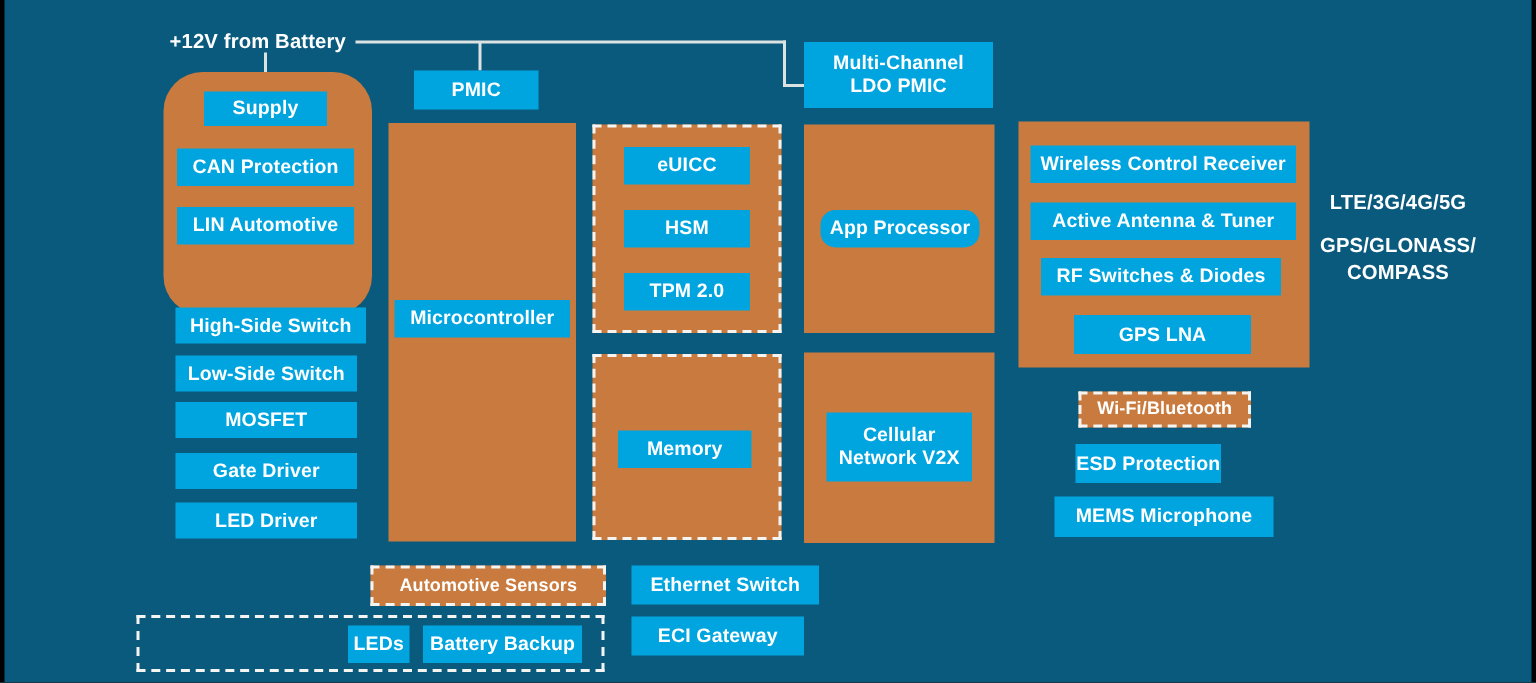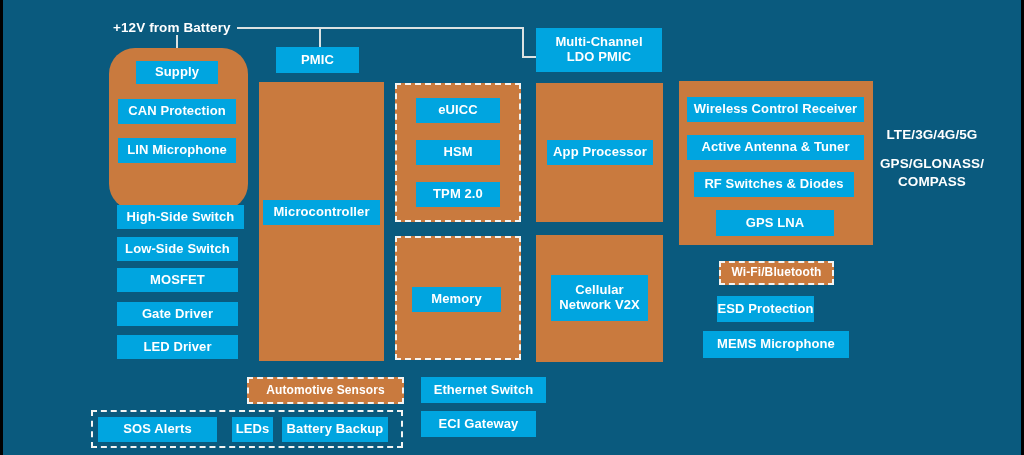--- a/index.html
+++ b/index.html
@@ -46,21 +46,21 @@
   <div class="free-label" style="left:113px;top:19px;">+12V from Battery</div>
   <div class="wire" style="left:237px;top:27px;width:287px;height:2px;"></div>
   <div class="wire" style="left:522px;top:27px;width:2px;height:31px;"></div>
   <div class="wire" style="left:522px;top:56px;width:14px;height:2px;"></div>
   <div class="wire" style="left:176px;top:35px;width:2px;height:13px;"></div>
   <div class="wire" style="left:319px;top:28px;width:2px;height:19px;"></div>
 
   <div class="orange-block" style="left:109px;top:48px;width:139px;height:162px;border-radius:26px;">
     <div class="cyan-box" style="left:27px;top:13px;width:82px;height:23px;">Supply</div>
     <div class="cyan-box" style="left:9px;top:51px;width:118px;height:25px;">CAN Protection</div>
-    <div class="cyan-box" style="left:9px;top:90px;width:118px;height:25px;">LIN Microphone</div>
+    <div class="cyan-box" style="left:9px;top:90px;width:118px;height:25px;">LIN Automotive</div>
   </div>
 
   <div class="cyan-box" style="left:117px;top:205px;width:127px;height:24px;">High-Side Switch</div>
   <div class="cyan-box" style="left:117px;top:237px;width:121px;height:24px;">Low-Side Switch</div>
   <div class="cyan-box" style="left:117px;top:268px;width:121px;height:24px;">MOSFET</div>
   <div class="cyan-box" style="left:117px;top:302px;width:121px;height:24px;">Gate Driver</div>
   <div class="cyan-box" style="left:117px;top:335px;width:121px;height:24px;">LED Driver</div>
 
   <div class="cyan-box" style="left:276px;top:47px;width:83px;height:26px;">PMIC</div>
   <div class="orange-block" style="left:259px;top:82px;width:125px;height:279px;">
@@ -74,21 +74,21 @@
     <div class="cyan-box" style="left:19px;top:13px;width:84px;height:25px;">eUICC</div>
     <div class="cyan-box" style="left:19px;top:55px;width:84px;height:25px;">HSM</div>
     <div class="cyan-box" style="left:19px;top:97px;width:84px;height:25px;">TPM 2.0</div>
   </div>
 
   <div class="orange-block dashed" style="left:395px;top:236px;width:126px;height:124px;">
     <div class="cyan-box" style="left:15px;top:49px;width:89px;height:25px;">Memory</div>
   </div>
 
   <div class="orange-block" style="left:536px;top:83px;width:127px;height:139px;">
-    <div class="cyan-box" style="left:11px;top:57px;width:106px;height:25px;">App Processor</div>
+    <div class="cyan-box" style="left:11px;top:57px;width:106px;height:25px;border-radius:10px;">App Processor</div>
   </div>
 
   <div class="orange-block" style="left:536px;top:235px;width:127px;height:127px;">
     <div class="cyan-box" style="left:15px;top:40px;width:97px;height:46px;">Cellular
 Network V2X</div>
   </div>
 
   <div class="orange-block" style="left:679px;top:81px;width:194px;height:164px;">
     <div class="cyan-box" style="left:8px;top:16px;width:177px;height:25px;">Wireless Control Receiver</div>
     <div class="cyan-box" style="left:8px;top:54px;width:177px;height:25px;">Active Antenna &amp; Tuner</div>
@@ -102,18 +102,17 @@
 
   <div class="cyan-box sm" style="left:719px;top:261px;width:115px;height:24px;background:var(--orange);border:2px dashed #F4F4F2;">Wi-Fi/Bluetooth</div>
   <div class="cyan-box" style="left:717px;top:296px;width:97px;height:26px;">ESD Protection</div>
   <div class="cyan-box" style="left:703px;top:331px;width:146px;height:27px;">MEMS Microphone</div>
 
   <div class="cyan-box sm" style="left:247px;top:377px;width:157px;height:27px;background:var(--orange);border:2px dashed #F4F4F2;">Automotive Sensors</div>
   <div class="cyan-box" style="left:421px;top:377px;width:125px;height:26px;">Ethernet Switch</div>
   <div class="cyan-box" style="left:421px;top:411px;width:115px;height:26px;">ECI Gateway</div>
 
   <div class="hollow dashed" style="left:91px;top:410px;width:312px;height:38px;">
-    <div class="cyan-box" style="left:5px;top:5px;width:119px;height:25px;">SOS Alerts</div>
     <div class="cyan-box" style="left:139px;top:5px;width:41px;height:25px;">LEDs</div>
     <div class="cyan-box" style="left:189px;top:5px;width:106px;height:25px;text-align:center;">Battery Backup</div>
   </div>
 
 </div>
 
 </body></html>

